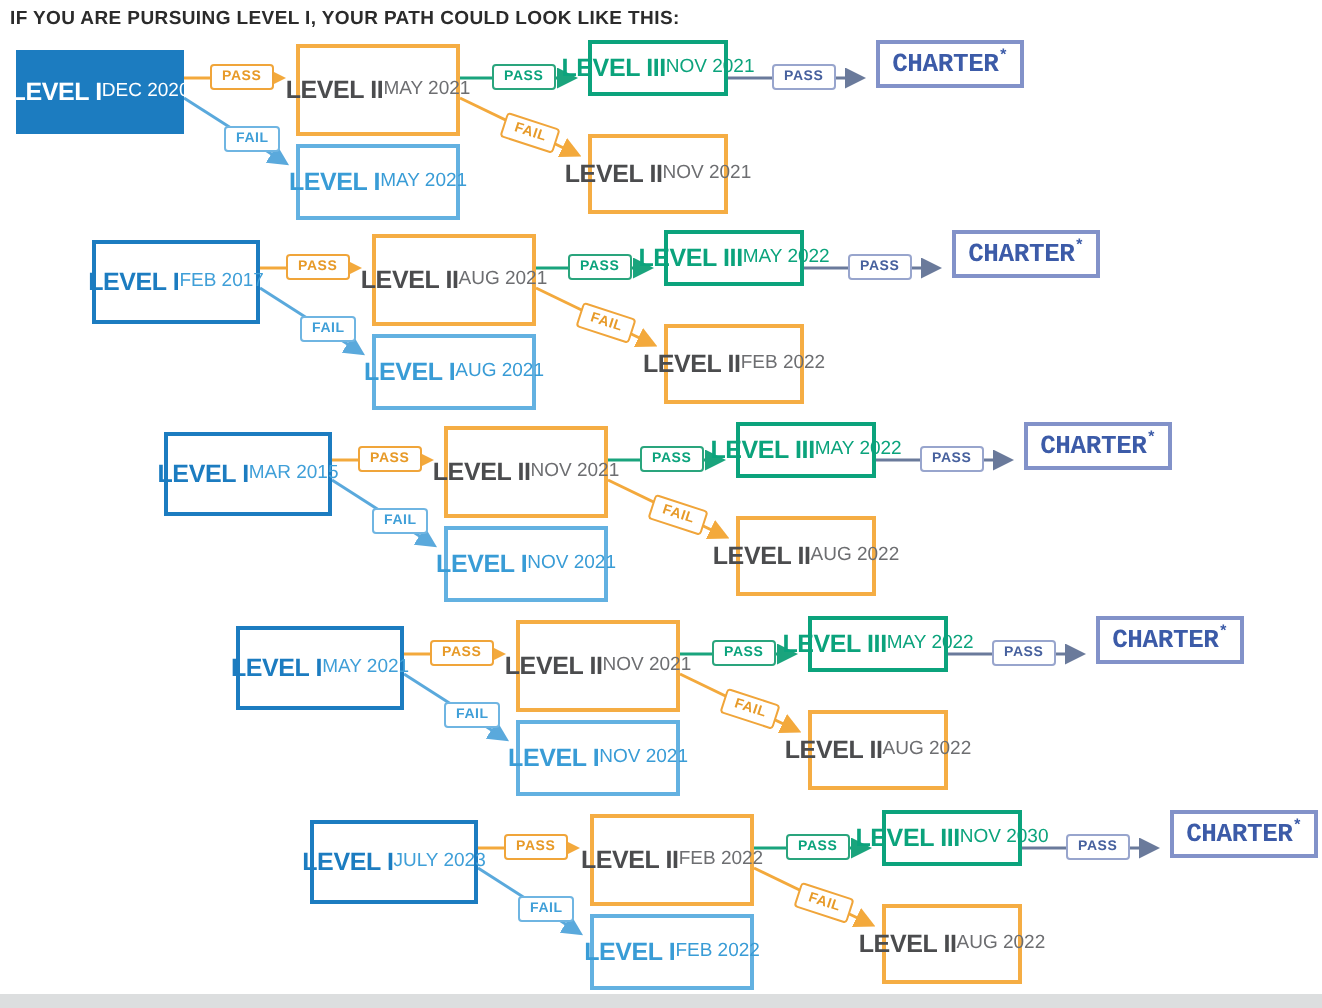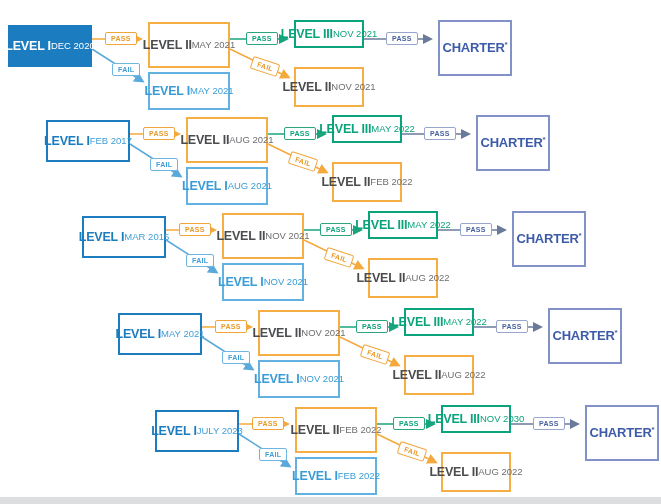--- a/index.html
+++ b/index.html
@@ -31,21 +31,21 @@
   .startbox.solid{background:#1c7cc0;}
   .startbox.solid .t,.startbox.solid .d{color:#ffffff;}
   .l2box{left:140px;top:3px;width:82px;height:46px;border-color:#f5ad44;}
   .l2box .t{color:#4b4c4e}.l2box .d{color:#6d6e71}
   .l1retake{left:140px;top:53px;width:82px;height:38px;border-color:#63b1e1;}
   .l1retake .t,.l1retake .d{color:#399cd6}
   .l3box{left:286px;top:1px;width:70px;height:28px;border-color:#0ba37c;}
   .l3box .t,.l3box .d{color:#0ba37c}
   .l2retake{left:286px;top:48px;width:70px;height:40px;border-color:#f5ad44;}
   .l2retake .t{color:#4b4c4e}.l2retake .d{color:#6d6e71}
-  .charterbox{left:430px;top:1px;width:74px;height:56px;border-color:#8292c9;}
+  .charterbox{left:430px;top:1px;width:74px;height:24px;border-color:#8292c9;font-family:Liberation Mono, monospace;}
   .charterbox .t{color:#3c5ba8;font-size:13px;}
   .charterbox sup{font-size:8px;vertical-align:super;}
   .badge{
     position:absolute;background:#fff;border:1px solid;border-radius:2px;
     font-size:7px;font-weight:bold;line-height:1;padding:2px 5px;letter-spacing:0.3px;
     white-space:nowrap;
   }
   .badge.orange{border-color:#f0a53a;color:#e79a28}
   .badge.blue{border-color:#6fb5e2;color:#3f9fd8}
   .badge.green{border-color:#2aa57d;color:#0ba37c}
@@ -77,20 +77,21 @@
     <marker id="ah-green" markerWidth="7" markerHeight="7" refX="5" refY="3.5" orient="auto">
       <path d="M0,0 L7,3.5 L0,7 Z" fill="#1aa47d"></path>
     </marker>
     <marker id="ah-slate" markerWidth="7" markerHeight="7" refX="5" refY="3.5" orient="auto">
       <path d="M0,0 L7,3.5 L0,7 Z" fill="#6a7a9b"></path>
     </marker>
   </defs>
 </svg>
 
 <div class="canvas">
+  <div class="diagram-title">IF YOU ARE PURSUING LEVEL I, YOUR PATH COULD LOOK LIKE THIS:</div>
   <div id="rows-host">
   <div class="row r0">
     <svg class="wires" viewBox="0 0 506 104">
       <line class="ln-orange" x1="84" y1="20" x2="132" y2="20" marker-end="url(#ah-orange)"></line>
       <line class="ln-blue" x1="84" y1="30" x2="134" y2="62" marker-end="url(#ah-blue)"></line>
       <line class="ln-green" x1="222" y1="20" x2="278" y2="20" marker-end="url(#ah-green)"></line>
       <line class="ln-orange" x1="222" y1="30" x2="280" y2="58" marker-end="url(#ah-orange)"></line>
       <line class="ln-slate" x1="356" y1="20" x2="422" y2="20" marker-end="url(#ah-slate)"></line>
     </svg>
 

